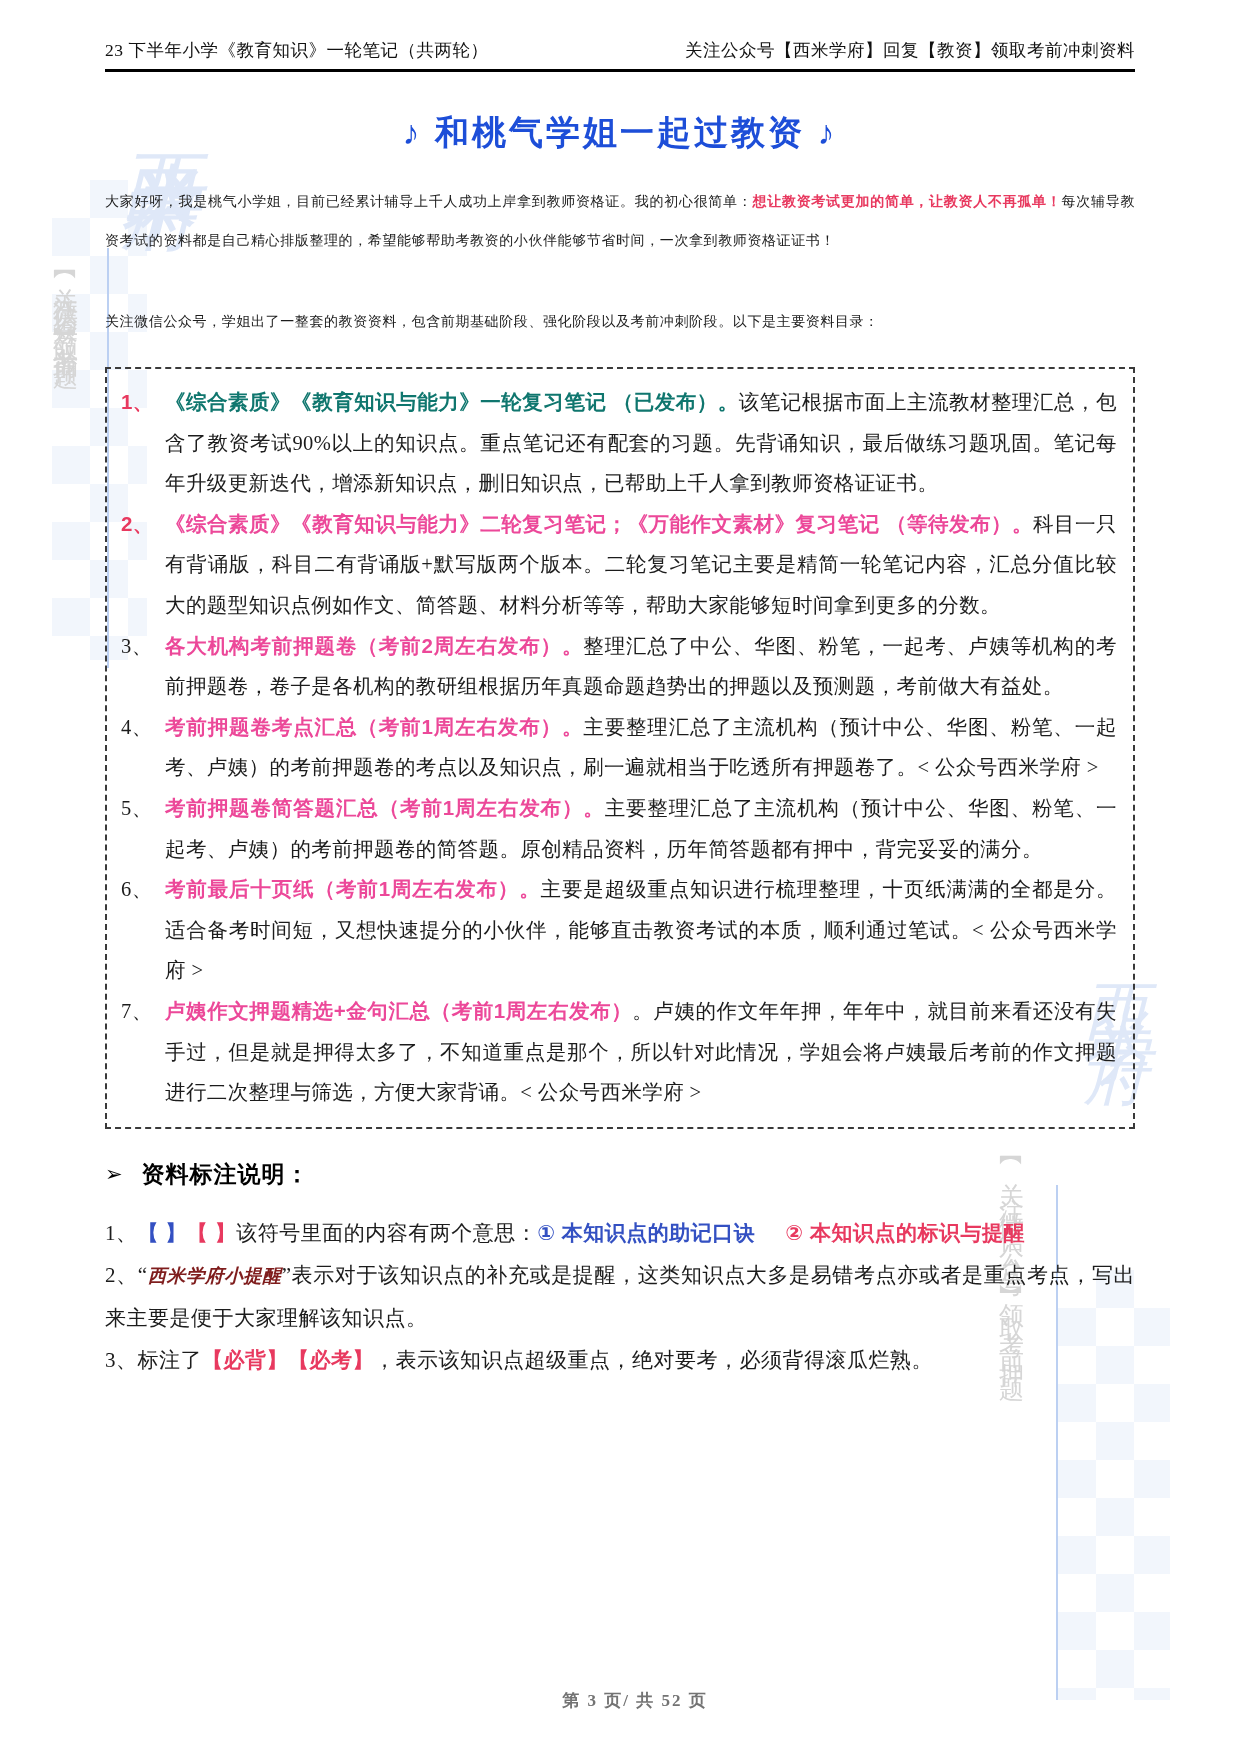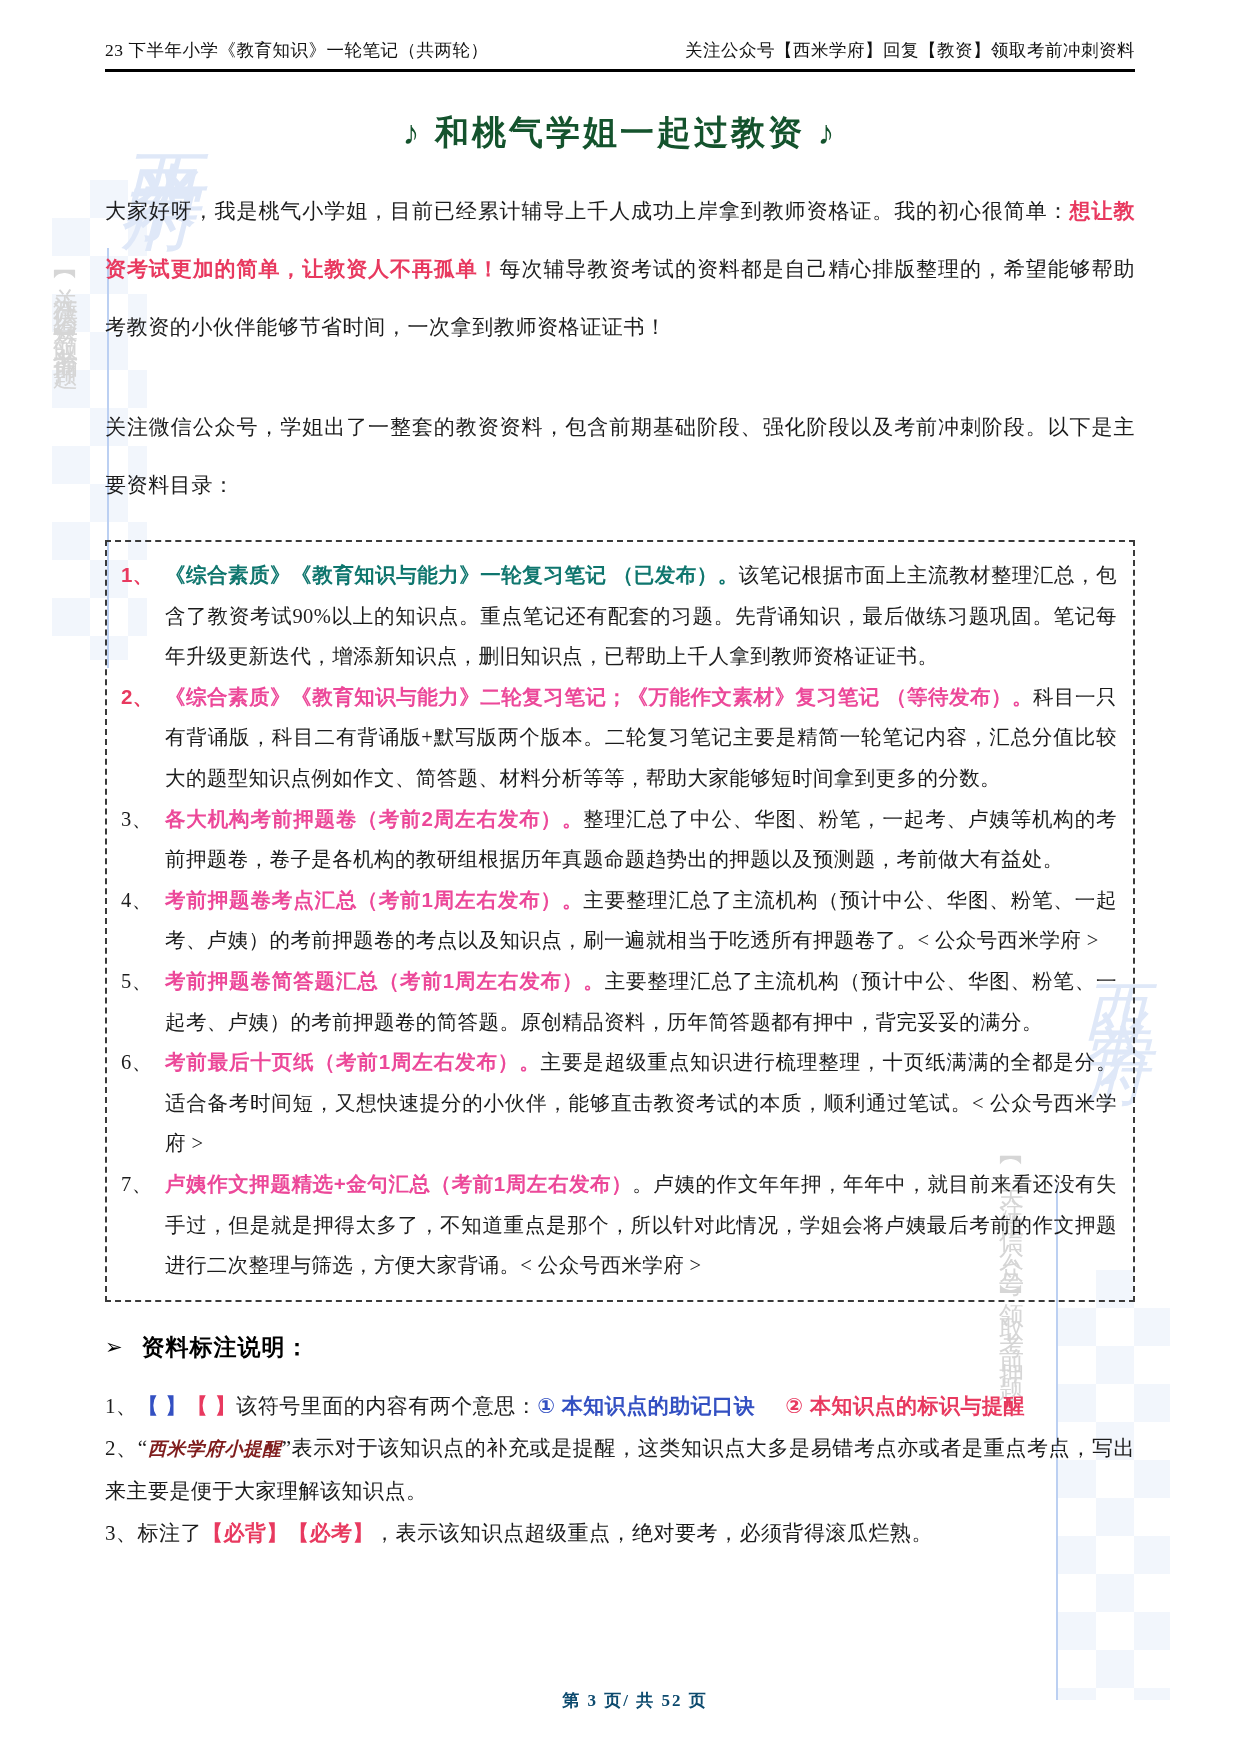--- a/index.html
+++ b/index.html
@@ -39,23 +39,23 @@
   
   .content { position:absolute; inset:0; z-index:1; padding:38px 106px 0 105px; }
   .page-header {
     display:flex; justify-content:space-between; align-items:flex-end;
     font-size:17.5px; letter-spacing:0.5px; color:#111;
     border-bottom:3px solid #000; padding-bottom:7px;
   }
   .doc-title {
     margin-top:38px; text-align:center;
     font-family:"Liberation Sans","DejaVu Sans",sans-serif;
-    font-weight:800; font-size:34px; letter-spacing:3px; color:#14532d;
+    font-weight:800; font-size:34px; letter-spacing:3px; color:#1d4ed8;
   }
-  .para { font-size:21px; line-height:58px; text-align:justify; letter-spacing:0.6px; }
+  .para { font-size:14px; line-height:39px; text-align:justify; letter-spacing:0.6px; }
   .p1 { margin-top:26px; }
   .p2 { margin-top:56px; }
   .p3 { margin-top:42px; }
   .seg-bold-red, .seg-bold-blue, .bold-sans {
     font-family:"Liberation Sans","DejaVu Sans",sans-serif; font-weight:700;
   }
   .seg-bold-red  { color:#e8395f; }
   .seg-bold-blue { color:#3350c2; }
   .seg-underline { text-decoration:underline; text-decoration-thickness:2px; text-underline-offset:6px; }
 
@@ -79,21 +79,21 @@
   }
   .notes-heading .arrow { font-size:21px; font-weight:400; }
   .note-line { font-size:21px; line-height:42px; text-align:justify; letter-spacing:0.5px; margin-top:0; }
   .notes-block { margin-top:22px; }
   .gap-inline { display:inline-block; width:30px; }
   .red-mini { color:#7f1d1d; font-weight:700; font-style:italic; font-size:18.5px;
               font-family:"Liberation Sans","DejaVu Sans",sans-serif; }
 
   .page-footer {
     position:absolute; left:0; right:0; bottom:42px; z-index:1;
-    text-align:center; font-size:17px; font-weight:700; letter-spacing:2px; color:#0c4a6e;padding-left:29px;
+    text-align:center; font-size:17px; font-weight:700; letter-spacing:2px; color:#737373;padding-left:29px;
   }
 </style>
 </head>
 <body>
 
 <div class="wm-layer">
   <div class="checker left"></div>
   <div class="checker right"></div>
   <div class="vline left"></div>
   <div class="vline right"></div>

